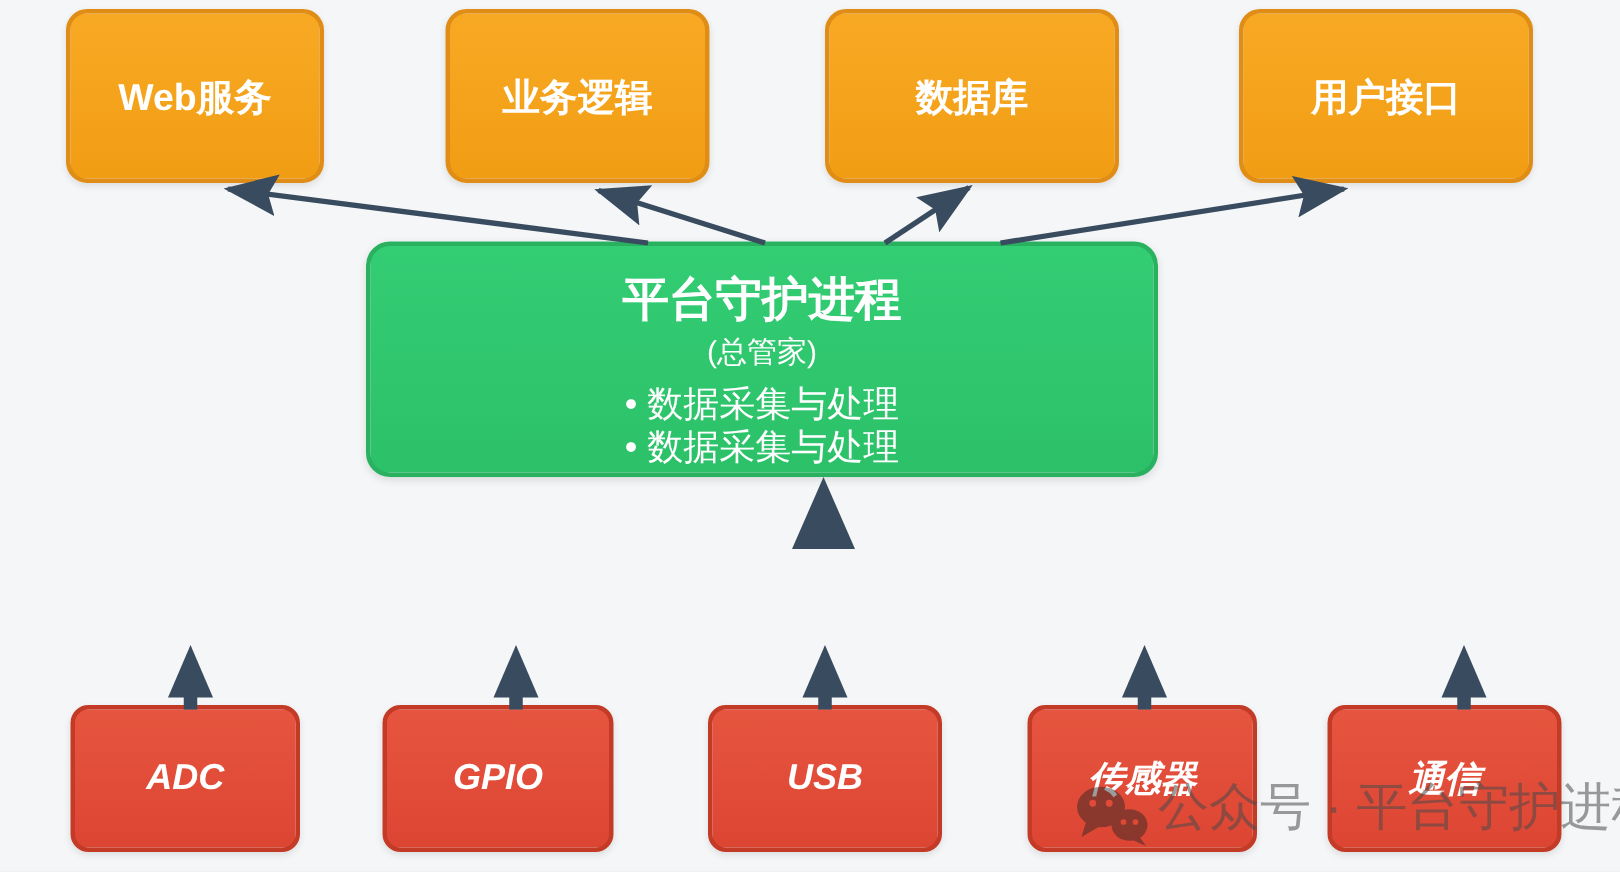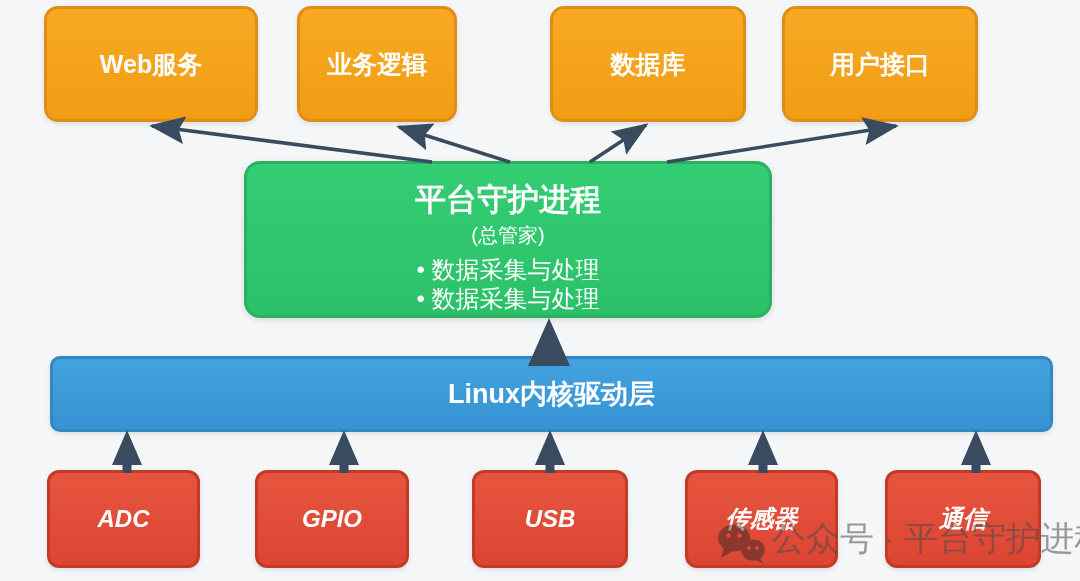--- a/index.html
+++ b/index.html
@@ -12,24 +12,24 @@
     position:absolute;display:flex;align-items:center;justify-content:center;
     color:#ffffff;font-weight:bold;box-sizing:border-box;
     box-shadow:0 2px 5px rgba(0,0,0,0.10);
   }
   
   .top-box{
     height:116px;top:6px;border-radius:14px;
     background:linear-gradient(180deg,#f8a923 0%,#f19d14 100%);
     border:3px solid #df8d16;font-size:25px;
   }
-  .top-box.b1{left:44px;width:214px;}
-  .top-box.b2{left:297px;width:160px;}
+  .top-box.b1{left:44px;width:172px;}
+  .top-box.b2{left:297px;width:176px;}
   .top-box.b3{left:550px;width:196px;}
-  .top-box.b4{left:782px;width:196px;}
+  .top-box.b4{left:826px;width:196px;}
   
   .daemon{
     position:absolute;left:244px;top:161px;width:528px;height:157px;
     border-radius:16px;box-sizing:border-box;
     background:linear-gradient(180deg,#33cd74 0%,#2cc169 100%);
     border:3px solid #29b160;color:#fff;text-align:center;
     box-shadow:0 2px 6px rgba(0,0,0,0.12);
   }
   .daemon-title{margin-top:19px;font-size:31px;line-height:34px;font-weight:bold;}
   .daemon-sub{margin-top:5px;font-size:20px;line-height:26px;font-weight:normal;}
@@ -81,23 +81,20 @@
 
   <div class="daemon">
     <div class="daemon-title">平台守护进程</div>
     <div class="daemon-sub">(总管家)</div>
     <div class="daemon-bullets">
       <div>• 数据采集与处理</div>
       <div>• 数据采集与处理</div>
     </div>
   </div>
 
-  <div class="box kernel">
-    <span>Linux内核驱动层</span>
-  </div>
 
   <div class="box bottom-box r1">
     <span>ADC</span>
   </div>
   <div class="box bottom-box r2">
     <span>GPIO</span>
   </div>
   <div class="box bottom-box r3">
     <span>USB</span>
   </div>

